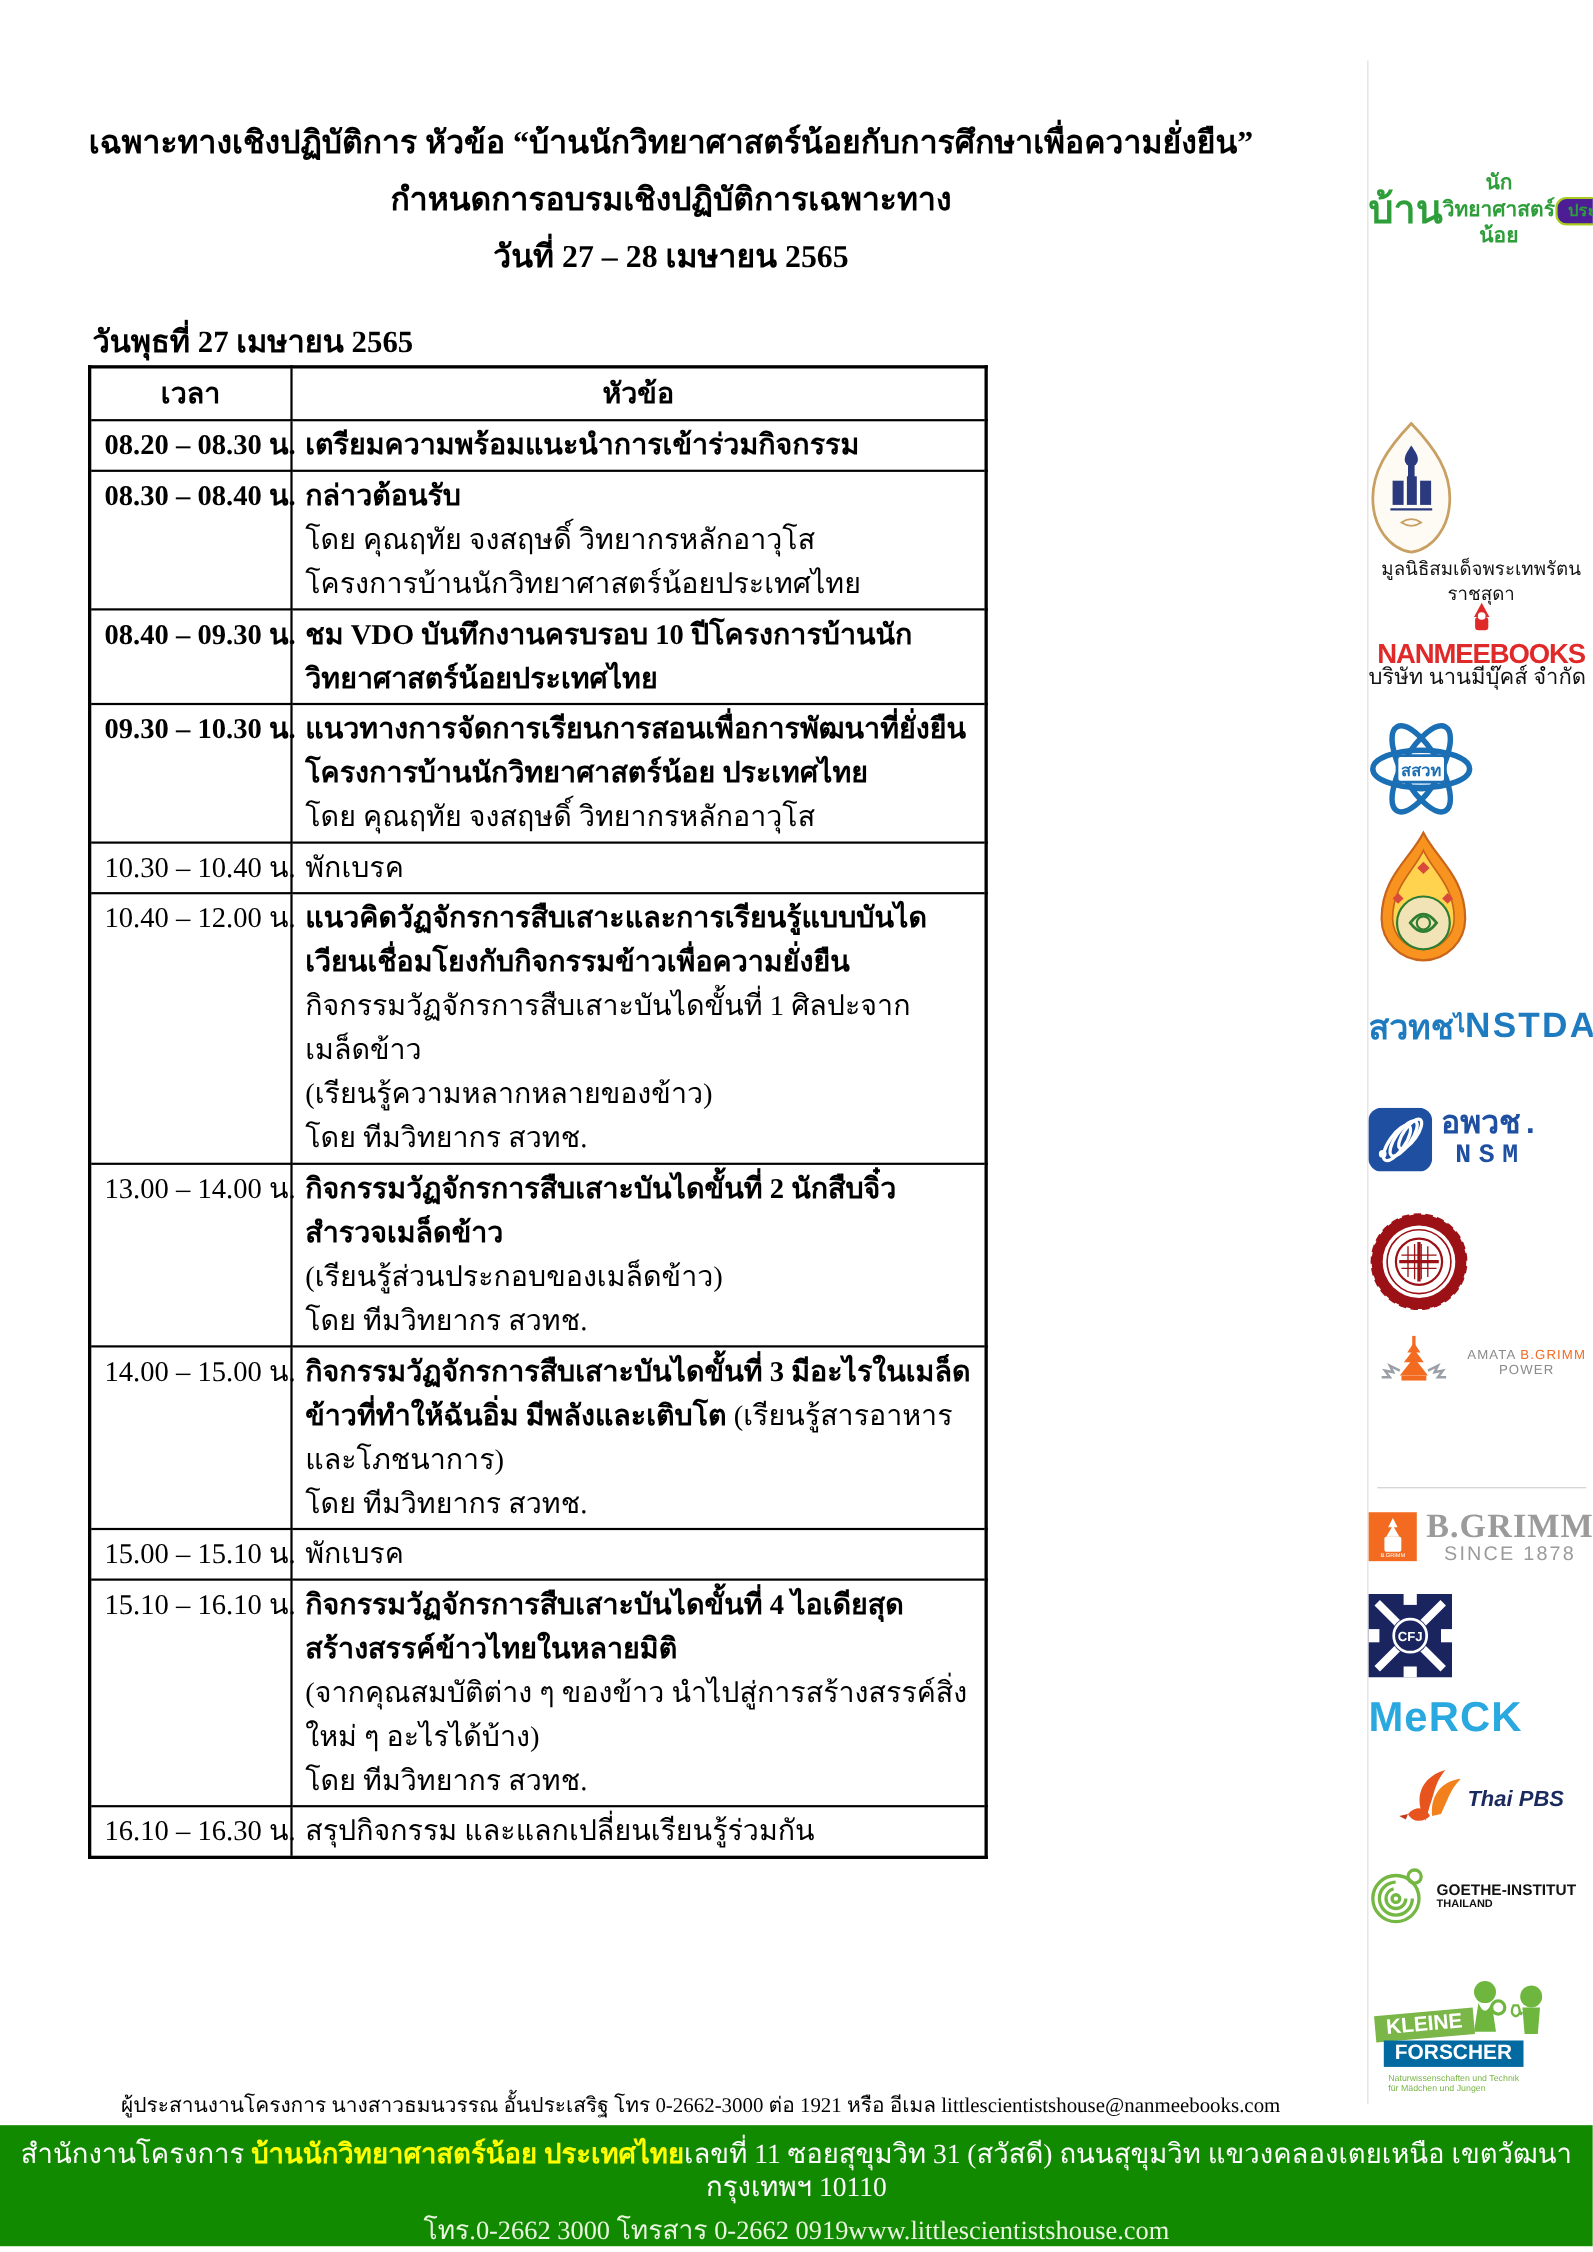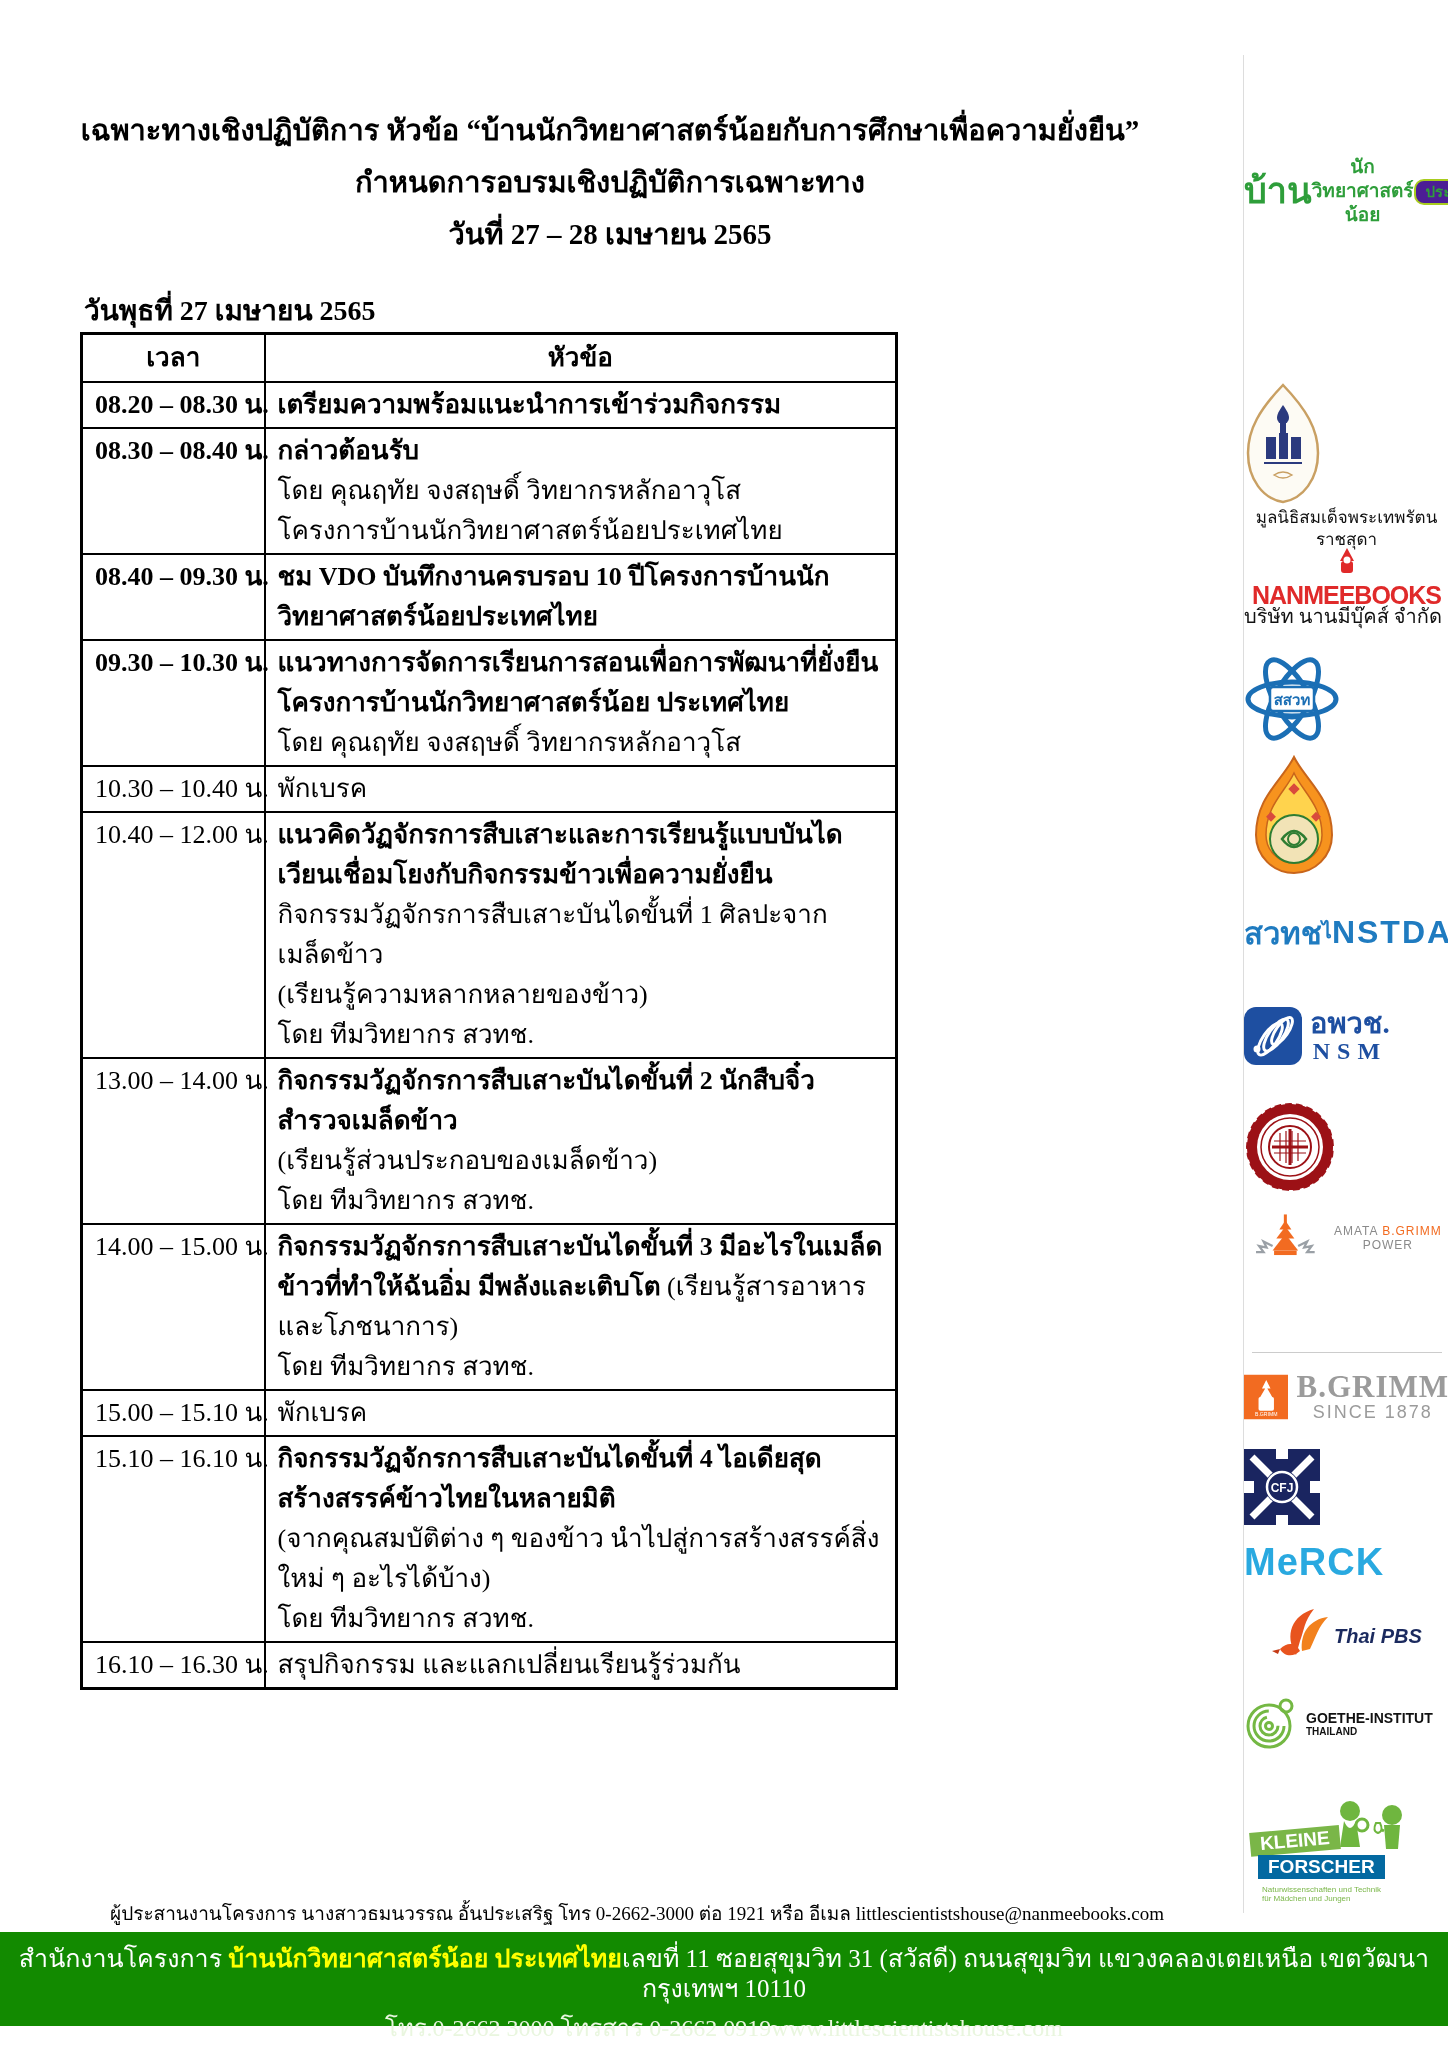--- a/index.html
+++ b/index.html
@@ -52,21 +52,21 @@
   
   #logo-ipst{top:596px;}
   
   #logo-moe{top:700px;}
   
   #logo-nstda{top:860px;font-family:"Liberation Sans",sans-serif;}
   .nstda-l1{color:#1F7BC0;font-weight:bold;font-size:31px;line-height:30px;}
   .nstda-mark{color:#1F7BC0;font-size:20px;vertical-align:super;font-weight:bold;}
   .nstda-l2{color:#1F7BC0;font-weight:bold;font-size:32px;letter-spacing:2px;line-height:28px;}
   
-  #logo-nsm{top:952px;flex-direction:row;gap:8px;align-items:center;font-family:Liberation Serif, serif;}
+  #logo-nsm{top:952px;flex-direction:row;gap:8px;align-items:center;font-family:Liberation Mono, monospace;}
   .nsm-l1{color:#1E4FA1;font-weight:bold;font-size:29px;line-height:30px;}
   .nsm-l2{color:#1E4FA1;font-weight:bold;font-size:24px;letter-spacing:7px;line-height:26px;}
   
   #logo-swu{top:1046px;}
   
   #logo-amata{top:1150px;}
   .amata-caption{font-size:12px;font-family:"Liberation Sans",sans-serif;color:#8a8a8a;letter-spacing:1px;margin-top:2px;}
   .amata-caption .orange{color:#F26B21;}
   #sidebar-divider{position:absolute;top:1297px;left:8px;width:190px;border-top:1px solid #ccc;}
   
@@ -90,21 +90,21 @@
   .kf-wrap{position:relative;width:170px;height:110px;}
   .kf-band1{position:absolute;top:32px;left:6px;background:#7AB648;color:#fff;font-weight:bold;
     font-size:19px;font-family:"Liberation Sans",sans-serif;padding:1px 10px;transform:rotate(-5deg);}
   .kf-band2{position:absolute;top:58px;left:14px;background:#0369a1;color:#fff;font-weight:bold;
     font-size:19px;font-family:"Liberation Sans",sans-serif;padding:1px 10px;}
   .kf-tag{position:absolute;top:88px;left:18px;color:#7AB648;font-size:8px;line-height:9px;
     font-family:"Liberation Sans",sans-serif;text-align:left;}
   
   #coordinator-line{position:absolute;top:1898px;left:110px;font-size:19px;color:#000;}
   #footer-bar{
-    position:absolute;top:1932px;left:0;width:1448px;height:94px;background:#128A00;
+    position:absolute;top:1932px;left:0;width:1448px;height:110px;background:#128A00;
     text-align:center;color:#fff;
   }
   .footer-line1{font-size:25px;line-height:30px;margin-top:12px;}
   .footer-line1 .hl{color:#FFFF00;font-weight:bold;}
   .footer-line2{font-size:24px;line-height:28px;margin-top:10px;color:#E9F6DF;}
 </style>
 </head>
 <body>
 
 <div id="doc-header">

